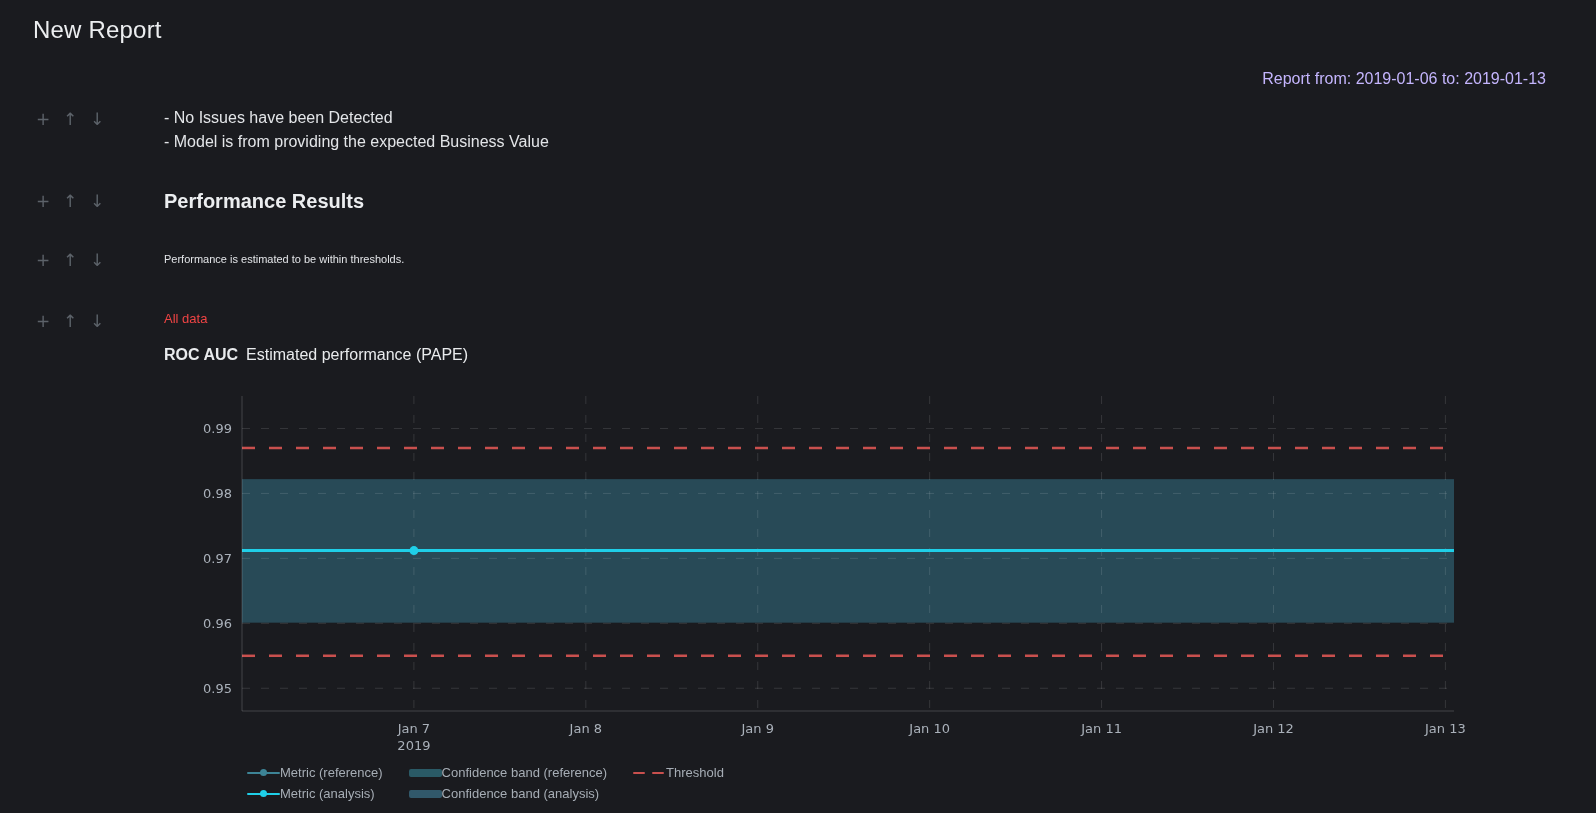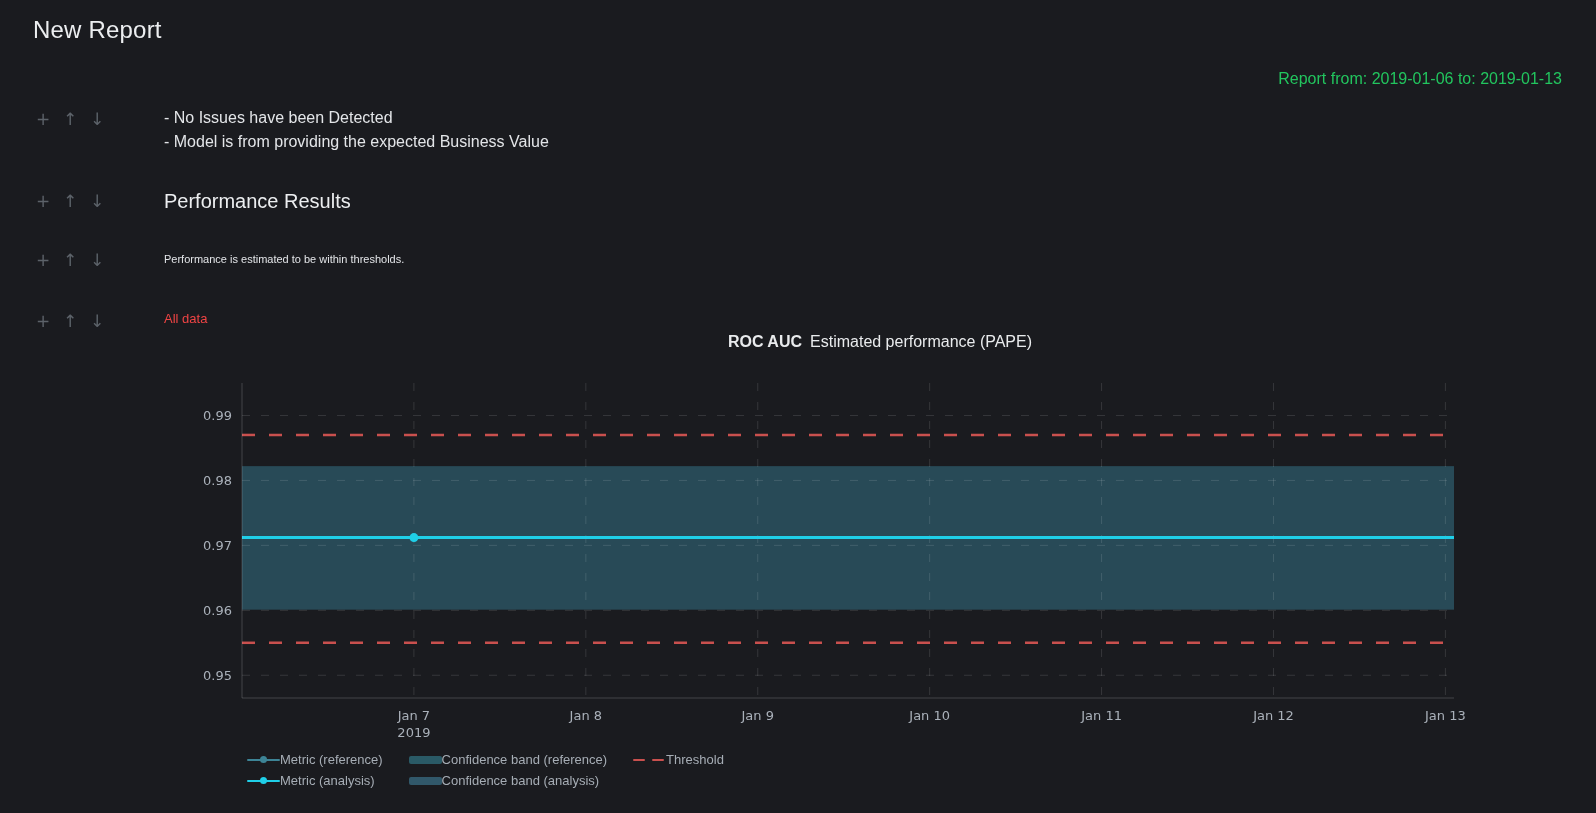--- a/index.html
+++ b/index.html
@@ -9,47 +9,47 @@
     font-family:"Liberation Sans", sans-serif;
     color:#e3e5e8;
   }
   .page { width:1596px; height:813px; position:relative; }
 
   .page-title {
     font-size:24px; font-weight:500; color:#eceef0;
     padding:16px 0 0 33px; letter-spacing:.2px;
   }
   .report-range {
-    position:absolute; top:70px; right:34px;
-    font-size:16px; color:#22c55e;
+    position:absolute; top:70px; right:50px;
+    font-size:16px; color:#c4b5fd;
   }
 
   .sections { margin-top:62px; }
   .section { display:flex; align-items:flex-start; }
   .sec-gap-1 { margin-bottom:34px; }
   .sec-gap-2 { margin-bottom:33px; }
   .sec-gap-3 { margin-bottom:36px; }
 
   .controls {
     width:164px; flex:0 0 164px; padding-left:36px;
     display:flex; gap:13px; padding-top:1px;
   }
   .ctl-btn {
     color:#5c6269; font-size:17px; line-height:24px;
     width:14px; text-align:center; cursor:pointer; user-select:none;
     background:none; border:none; font-family:"DejaVu Sans", sans-serif;
   }
   .content { flex:1; }
 
   .summary-line { font-size:16px; line-height:24px; color:#e3e5e8; }
-  .section-heading { font-size:20px; line-height:26px; color:#eceef0; font-weight:400; }
+  .section-heading { font-size:20px; line-height:26px; color:#eceef0; font-weight:700; }
   .body-text { font-size:11px; line-height:24px; color:#e3e5e8; }
 
   .chart-eyebrow { font-size:13px; line-height:22px; color:#ef4444; }
-  .chart-title-line { font-size:16px; line-height:24px; color:#e9ebed; margin-top:0;text-align:center; }
+  .chart-title-line { font-size:16px; line-height:24px; color:#e9ebed; margin-top:13px; }
   .chart-title-line b { font-weight:700; margin-right:8px; }
 
   .chart-wrap { margin-left:33px; margin-top:14px; }
   svg text { font-family:"DejaVu Sans", sans-serif; }
 
   .legend {
     margin-left:83px; margin-top:2px;
     display:grid; grid-template-columns:auto auto auto;
     gap:6px 26px; justify-content:start; align-items:center;
   }

